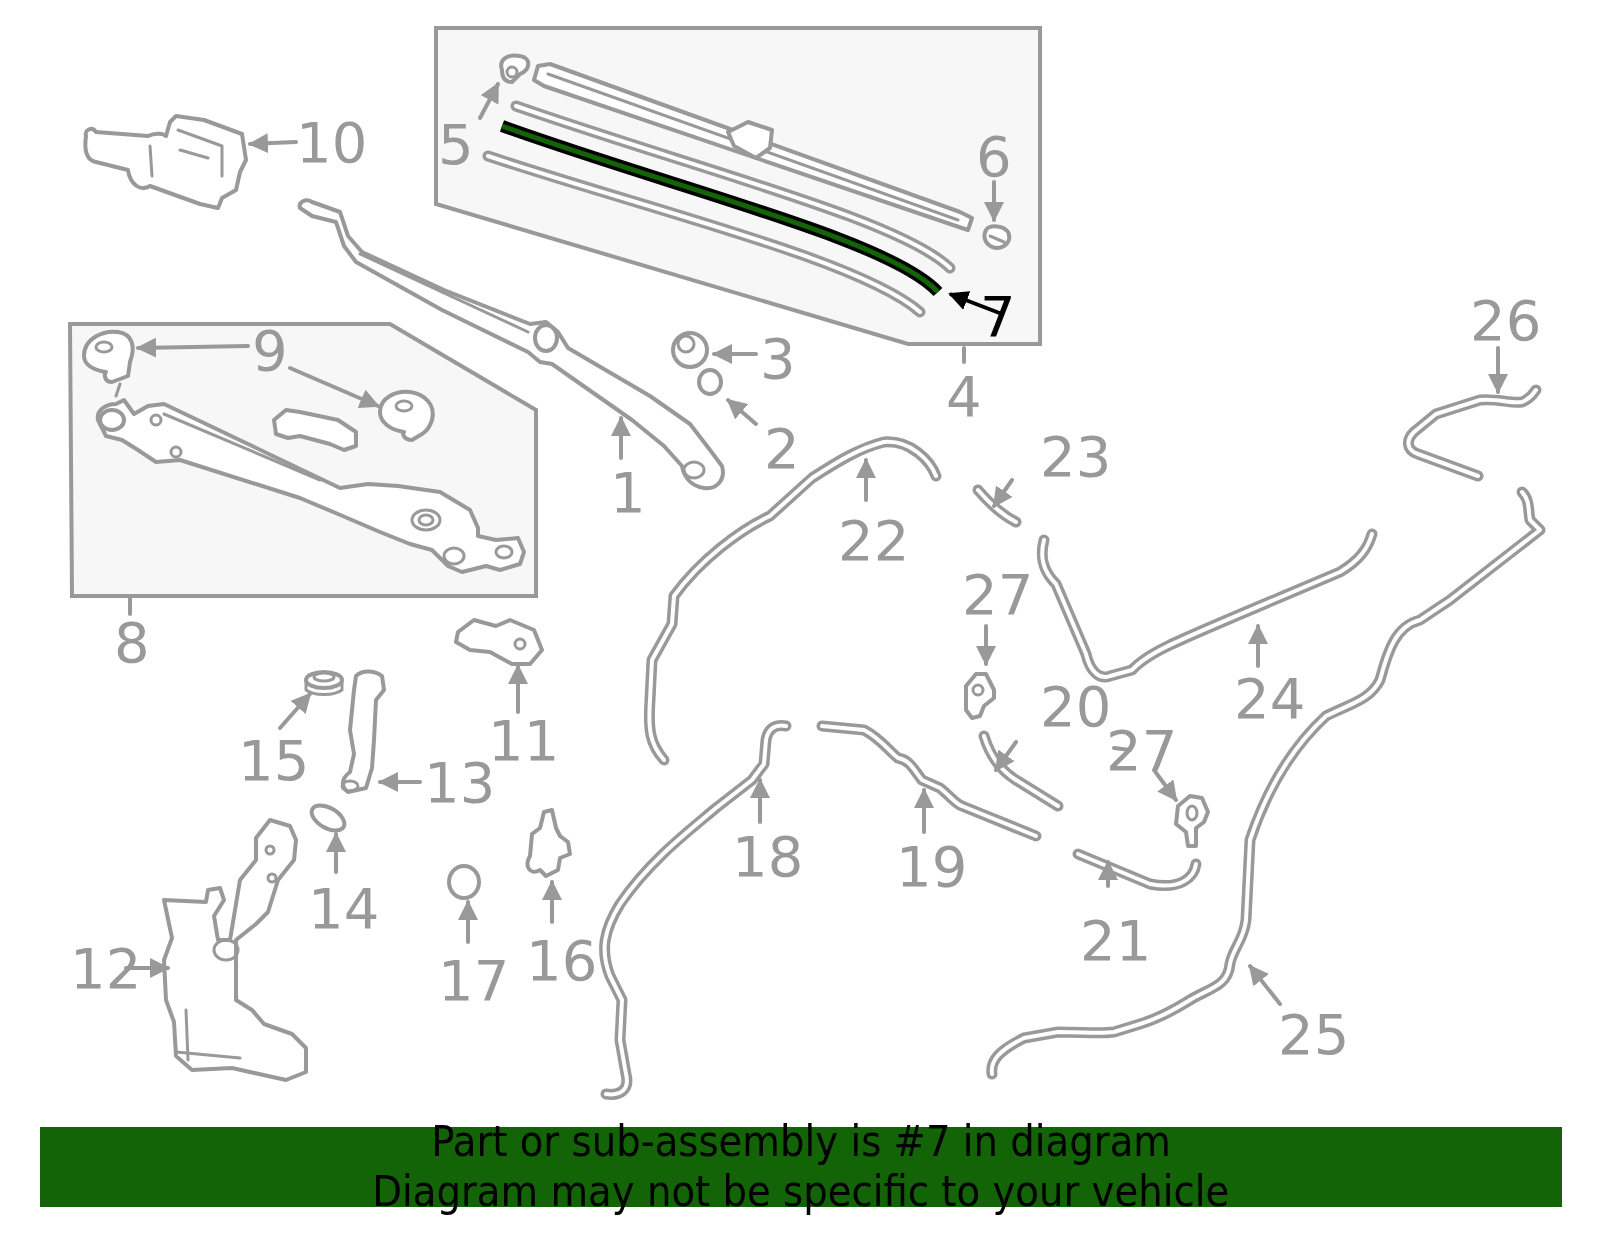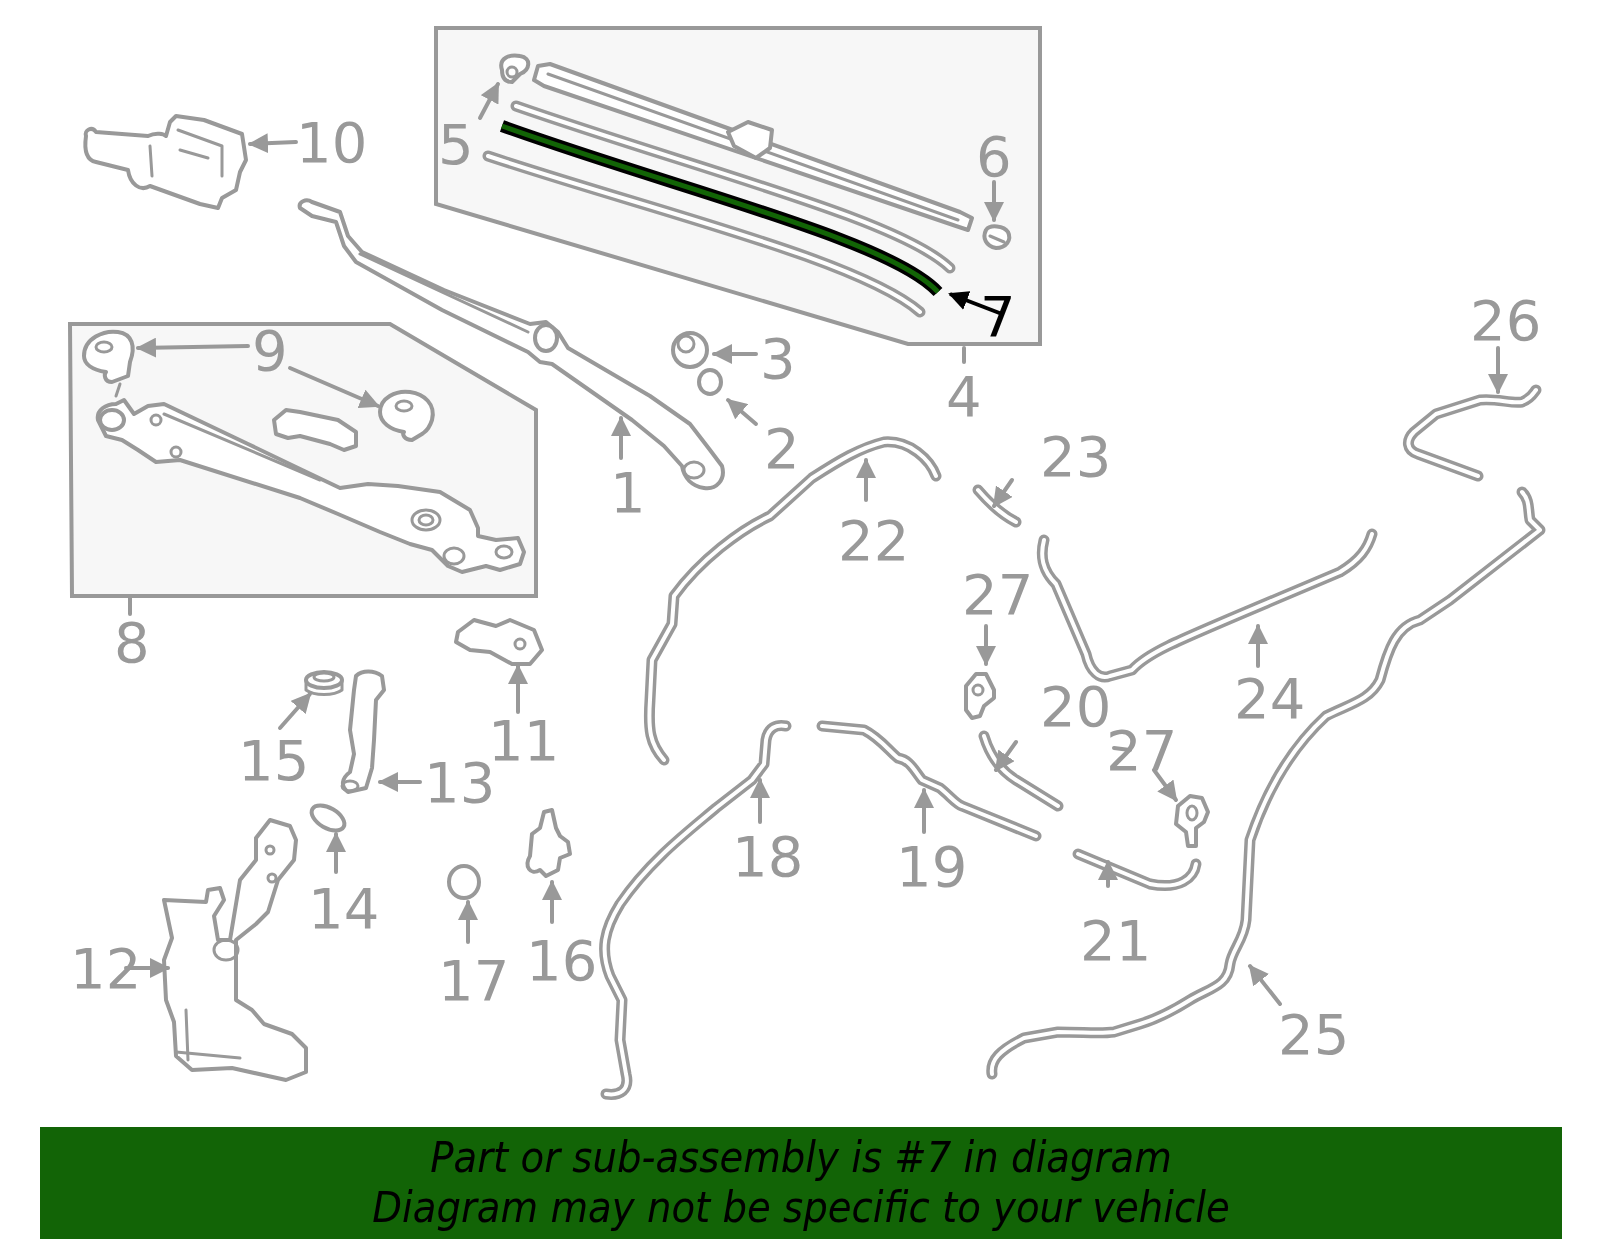--- a/index.html
+++ b/index.html
@@ -7,22 +7,22 @@
   #diagram { position: absolute; left: 0; top: 0; width: 1600px; height: 1249px; }
   .ln { fill: none; stroke: #999999; stroke-width: 4; stroke-linecap: round; stroke-linejoin: round; }
   .ln3 { fill: none; stroke: #999999; stroke-width: 3; stroke-linecap: round; stroke-linejoin: round; }
   .part { fill: #ffffff; stroke: #999999; stroke-width: 4; stroke-linejoin: round; stroke-linecap: round; }
   .tube-o { fill: none; stroke: #999999; stroke-width: 11; stroke-linecap: round; stroke-linejoin: round; }
   .tube-i { fill: none; stroke: #ffffff; stroke-width: 4; stroke-linecap: round; stroke-linejoin: round; }
   .box { fill: #f7f7f7; stroke: #999999; stroke-width: 4; }
   .lbl { font-family: "DejaVu Sans", sans-serif; font-size: 56px; fill: #999999; }
   .lbl-hl { fill: #000000; }
   #banner {
-    position: absolute; left: 40px; top: 1127px; width: 1522px; height: 112px;
-    background: #126406; display: flex; flex-direction: column; align-items: center; justify-content: center; font-style: italic;
+    position: absolute; left: 40px; top: 1127px; width: 1522px; height: 80px;
+    background: #126406; display: flex; flex-direction: column; align-items: center; justify-content: center;
   }
   #banner .line { font-family: "DejaVu Sans", sans-serif; font-size: 42px; line-height: 50px; color: #000000; transform: scaleX(0.92); white-space: nowrap; }
 </style>
 </head>
 <body>
 
 <svg id="diagram" viewBox="0 0 1600 1249" xmlns="http://www.w3.org/2000/svg">
   <defs>
     <marker id="ah" viewBox="0 0 10 10" refX="9" refY="5" markerWidth="5" markerHeight="5" orient="auto-start-reverse">
       <path d="M0,0 L10,5 L0,10 z" fill="#999999"></path>

